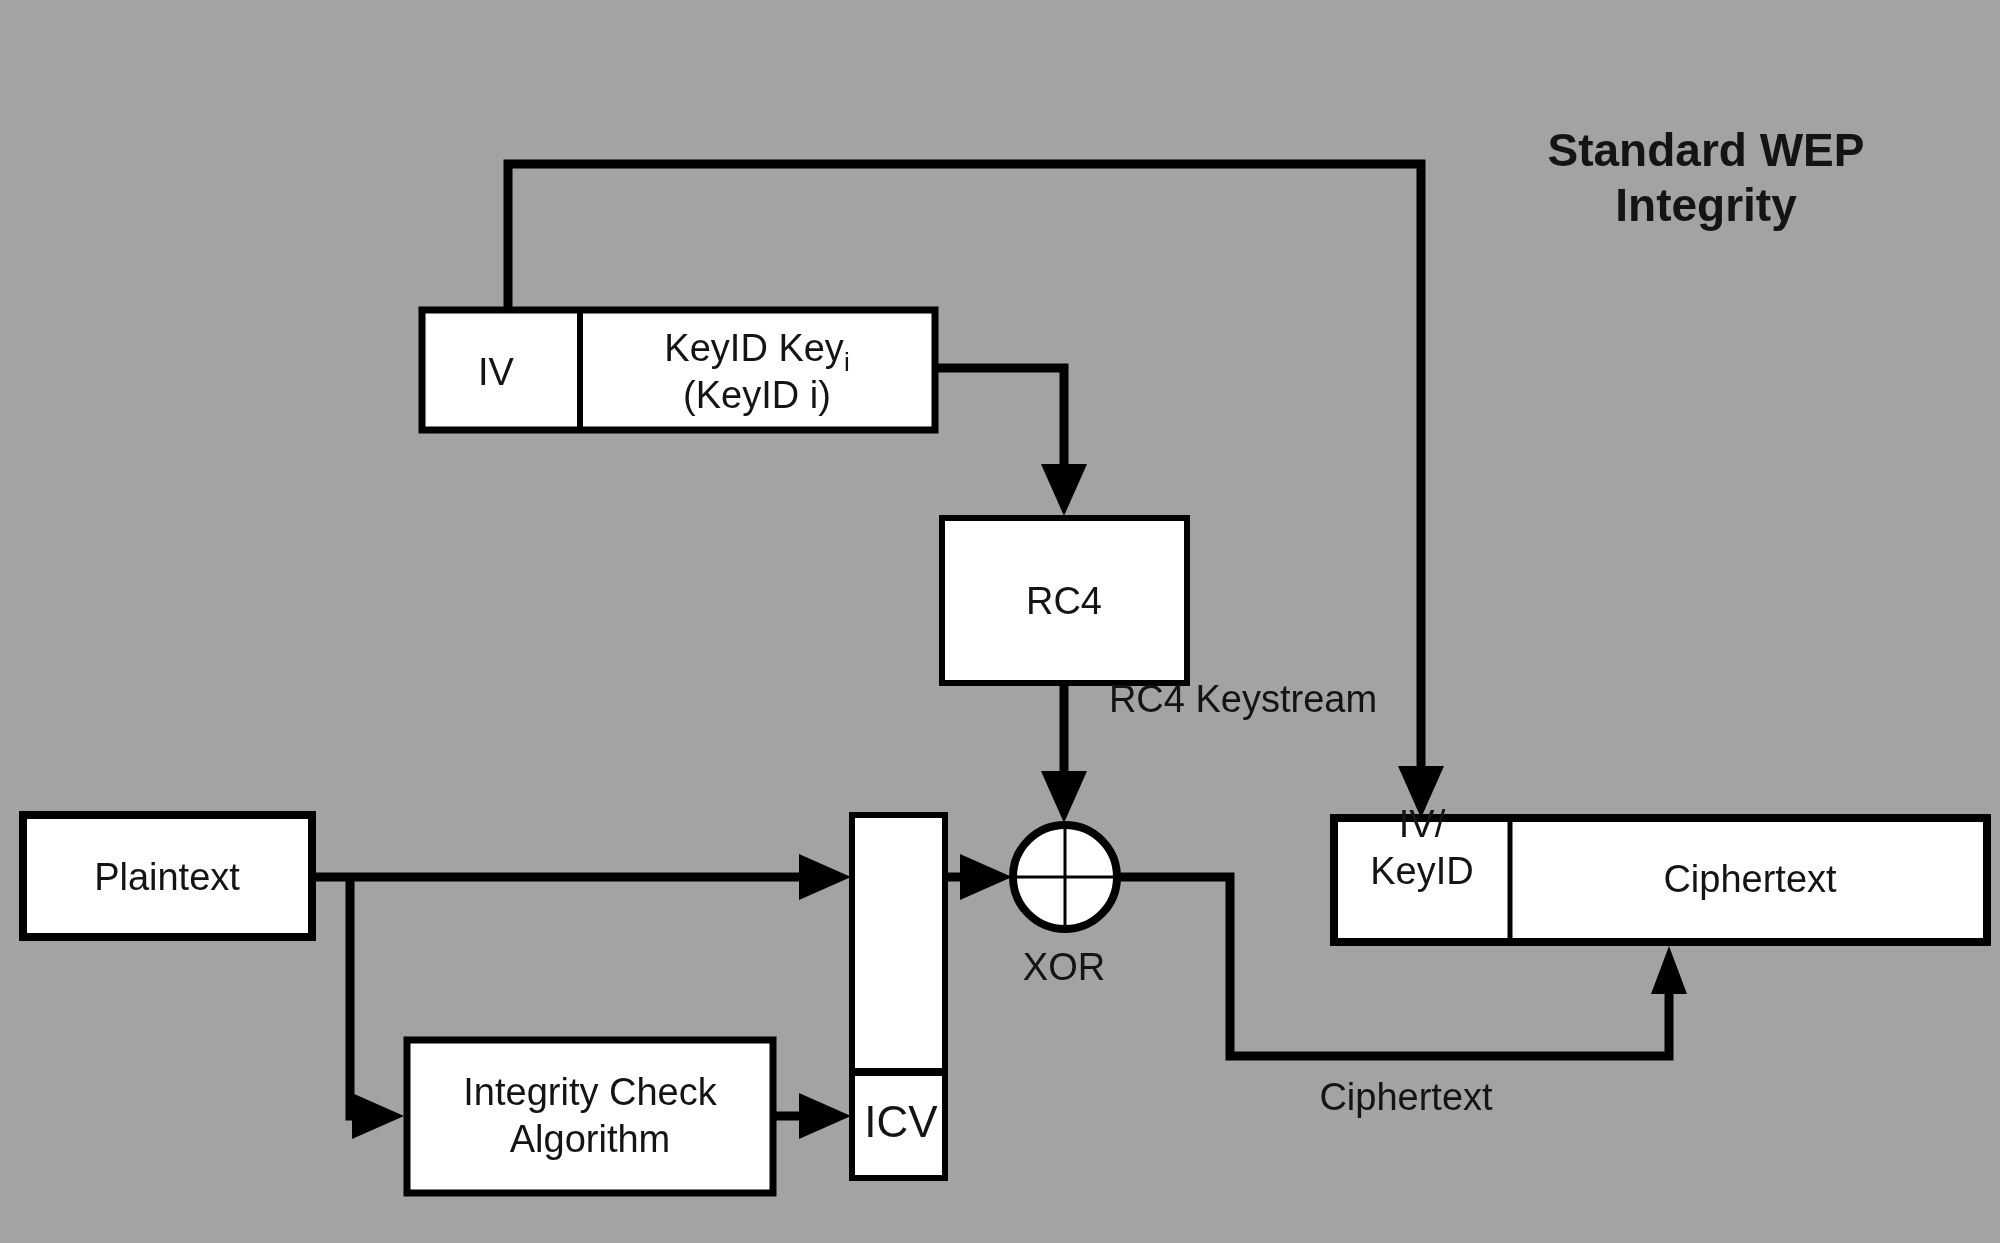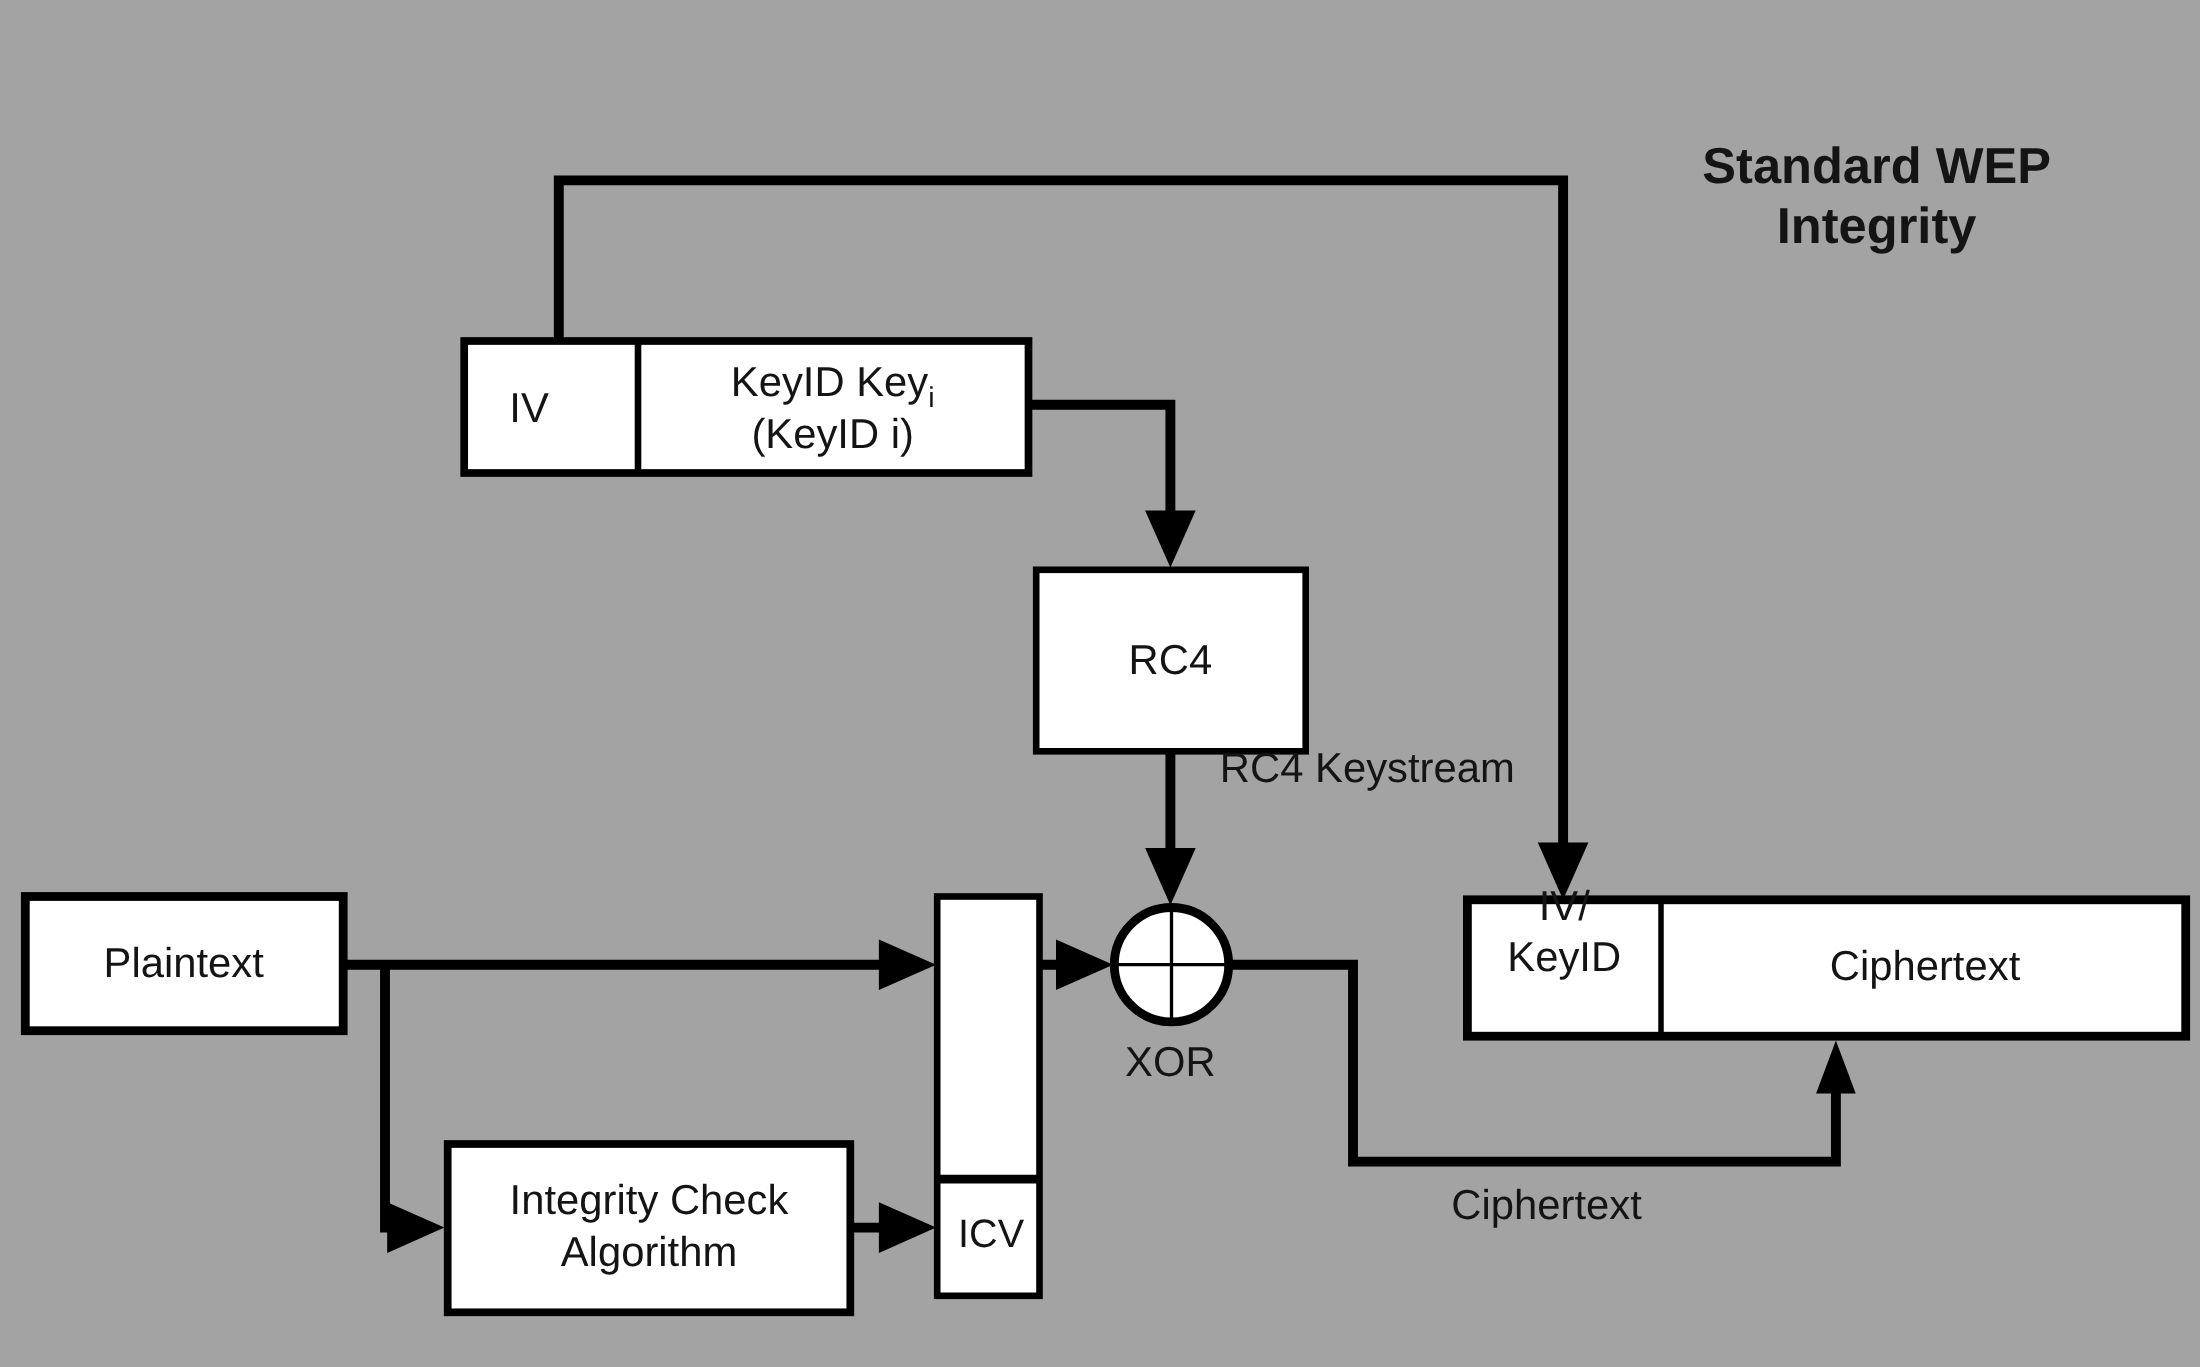--- a/index.html
+++ b/index.html
@@ -90,39 +90,39 @@
       <polygon points="1012,877 960,854 960,900"></polygon>
       <polygon points="1669,946 1651,994 1687,994"></polygon>
     </g>
   </svg>
 
   <div class="lbl bold" style="left:1706px; top:178px;">
     <div>Standard WEP</div>
     <div>Integrity</div>
   </div>
 
-  <div class="lbl" style="left:481px; top:372px;">IV</div>
+  <div class="lbl" style="left:496px; top:372px;">IV</div>
 
   <div class="lbl" style="left:757px; top:372px;">
     <div><span>KeyID Key</span><sub>i</sub></div>
     <div>(KeyID i)</div>
   </div>
 
   <div class="lbl" style="left:1064px; top:601px;">RC4</div>
 
   <div class="lbl" style="left:1243px; top:684px;margin-top:15px;">RC4 Keystream</div>
 
   <div class="lbl" style="left:167px; top:877px;">Plaintext</div>
 
   <div class="lbl" style="left:590px; top:1116px;">
     <div>Integrity Check</div>
     <div>Algorithm</div>
   </div>
 
-  <div class="lbl" style="left:901px; top:1121px; font-size:36px;">ICV</div>
+  <div class="lbl" style="left:901px; top:1121px; font-size:44px;">ICV</div>
 
   <div class="lbl" style="left:1422px; top:848px;">
     <div>IV/</div>
     <div>KeyID</div>
   </div>
 
   <div class="lbl" style="left:1750px; top:879px;">Ciphertext</div>
 
   <div class="lbl" style="left:1064px; top:967px;">XOR</div>
 

